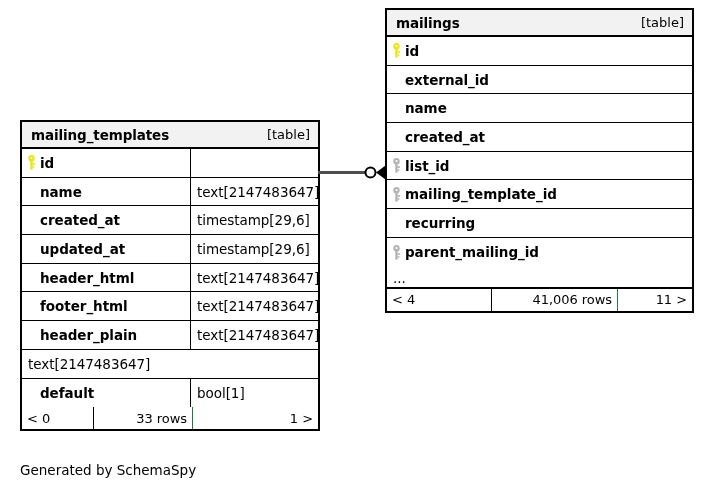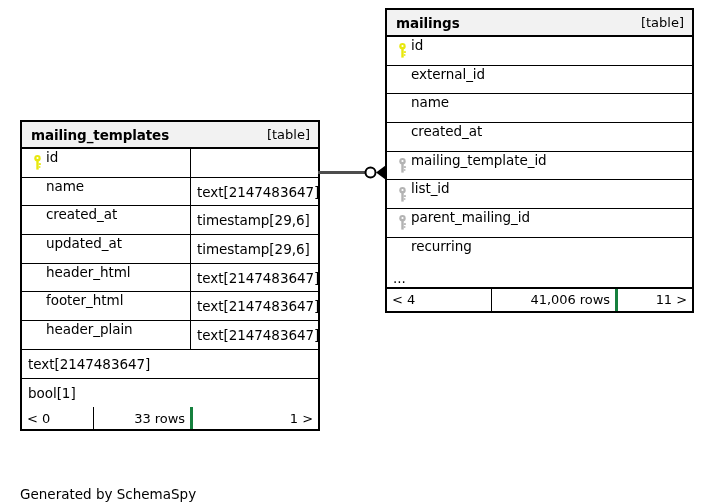--- a/index.html
+++ b/index.html
@@ -51,25 +51,26 @@
     display: flex;
     height: 28.7px;
     box-sizing: border-box;
     border-bottom: 1px solid #000000;
     align-items: center;
   }
   .tbl-row:last-of-type { border-bottom: none; }
 
   .col-name {
     display: flex;
+    align-items: center;
     height: 100%;
     box-sizing: border-box;
     flex: 0 0 auto;
-    padding-left: 6px;
     overflow: hidden;
+    font-weight: bold;
   }
   .col-name.with-divider { border-right: 1px solid #000000; }
   .col-type {
     display: flex;
     align-items: center;
     height: 100%;
     box-sizing: border-box;
     padding-left: 6px;
     flex: 1 1 auto;
     overflow: hidden;
@@ -113,21 +114,21 @@
   .foot-cell {
     display: flex;
     align-items: center;
     height: 100%;
     box-sizing: border-box;
     padding: 0 5px;
     overflow: hidden;
   }
   .foot-cell .cell-text { font-size: 13px; }
   .foot-left  { justify-content: flex-start; }
-  .foot-mid   { justify-content: flex-end; border-left: 1px solid #000000; border-right: 3px solid #15803d; }
+  .foot-mid   { justify-content: flex-end; border-left: 1px solid #000000; border-right: 1px solid #15803d; }
   .foot-right { justify-content: flex-end; }
 
   
   .connector { position: absolute; overflow: visible; }
 
   .page-note {
     position: absolute;
     font-size: 13.5px;
     white-space: nowrap;
     color: #000000;
@@ -211,20 +212,24 @@
         <div class="col-type">
           <span class="cell-text">text[2147483647]</span>
         </div>
       </div>
       <div class="tbl-row">
         <div class="col-type">
           <span class="cell-text">text[2147483647]</span>
         </div>
       </div>
       <div class="tbl-row footer-sep">
+        <div class="col-name with-divider" style="flex: 0 0 169px;">
+          <span class="key-slot"></span>
+          <span class="cell-text">default</span>
+        </div>
         <div class="col-type">
           <span class="cell-text">bool[1]</span>
         </div>
       </div>
     </div>
 
   <div class="tbl-footer">
     <div class="foot-cell foot-left" style="flex:0 0 71px;">
       <span class="cell-text">&lt; 0</span>
     </div>
@@ -281,55 +286,55 @@
         <div class="col-name" style="flex: 1 1 auto;">
           <span class="key-slot">
             <svg width="9" height="15" viewBox="0 0 9 15">
               <circle cx="4.5" cy="3.2" r="3.2" fill="#b3b3b3"></circle>
               <circle cx="4.5" cy="3.0" r="1.1" fill="#ffffff"></circle>
               <rect x="3.3" y="5.2" width="2.4" height="9.4" fill="#b3b3b3"></rect>
               <rect x="5.7" y="8.2" width="2.2" height="1.7" fill="#b3b3b3"></rect>
               <rect x="5.7" y="11.2" width="1.7" height="1.6" fill="#b3b3b3"></rect>
             </svg>
           </span>
-          <span class="cell-text">mailing_template_id</span>
+          <span class="cell-text">list_id</span>
         </div>
       </div>
       <div class="tbl-row">
         <div class="col-name" style="flex: 1 1 auto;">
           <span class="key-slot">
             <svg width="9" height="15" viewBox="0 0 9 15">
               <circle cx="4.5" cy="3.2" r="3.2" fill="#b3b3b3"></circle>
               <circle cx="4.5" cy="3.0" r="1.1" fill="#ffffff"></circle>
               <rect x="3.3" y="5.2" width="2.4" height="9.4" fill="#b3b3b3"></rect>
               <rect x="5.7" y="8.2" width="2.2" height="1.7" fill="#b3b3b3"></rect>
               <rect x="5.7" y="11.2" width="1.7" height="1.6" fill="#b3b3b3"></rect>
             </svg>
           </span>
-          <span class="cell-text">list_id</span>
+          <span class="cell-text">mailing_template_id</span>
+        </div>
+      </div>
+      <div class="tbl-row">
+        <div class="col-name" style="flex: 1 1 auto;">
+          <span class="key-slot"></span>
+          <span class="cell-text">recurring</span>
         </div>
       </div>
       <div class="tbl-row">
         <div class="col-name" style="flex: 1 1 auto;">
           <span class="key-slot">
             <svg width="9" height="15" viewBox="0 0 9 15">
               <circle cx="4.5" cy="3.2" r="3.2" fill="#b3b3b3"></circle>
               <circle cx="4.5" cy="3.0" r="1.1" fill="#ffffff"></circle>
               <rect x="3.3" y="5.2" width="2.4" height="9.4" fill="#b3b3b3"></rect>
               <rect x="5.7" y="8.2" width="2.2" height="1.7" fill="#b3b3b3"></rect>
               <rect x="5.7" y="11.2" width="1.7" height="1.6" fill="#b3b3b3"></rect>
             </svg>
           </span>
           <span class="cell-text">parent_mailing_id</span>
-        </div>
-      </div>
-      <div class="tbl-row">
-        <div class="col-name" style="flex: 1 1 auto;">
-          <span class="key-slot"></span>
-          <span class="cell-text">recurring</span>
         </div>
       </div>
     </div>
 
   <div class="ellipsis-row">
     <span class="cell-text">...</span>
   </div>
 
   <div class="tbl-footer">
     <div class="foot-cell foot-left" style="flex:0 0 104px;">
@@ -343,13 +348,13 @@
     </div>
   </div>
 </div>
 
 <svg class="connector" style="left:318px; top:160px;" width="70" height="26" viewBox="0 0 70 26">
   <line x1="0" y1="12.5" x2="48" y2="12.5" stroke="#4d4d4d" stroke-width="3"></line>
   <circle cx="52.5" cy="12.5" r="5" fill="#ffffff" stroke="#000000" stroke-width="2"></circle>
   <path d="M 67.5 5.5 L 58 12.5 L 67.5 19.5 Z" fill="#000000"></path>
 </svg>
 
-<div class="page-note" style="left:20px; top:486px;">Generated by SchemaSpy</div>
+<div class="page-note" style="left:20px; top:462px;">Generated by SchemaSpy</div>
 
 </body></html>

